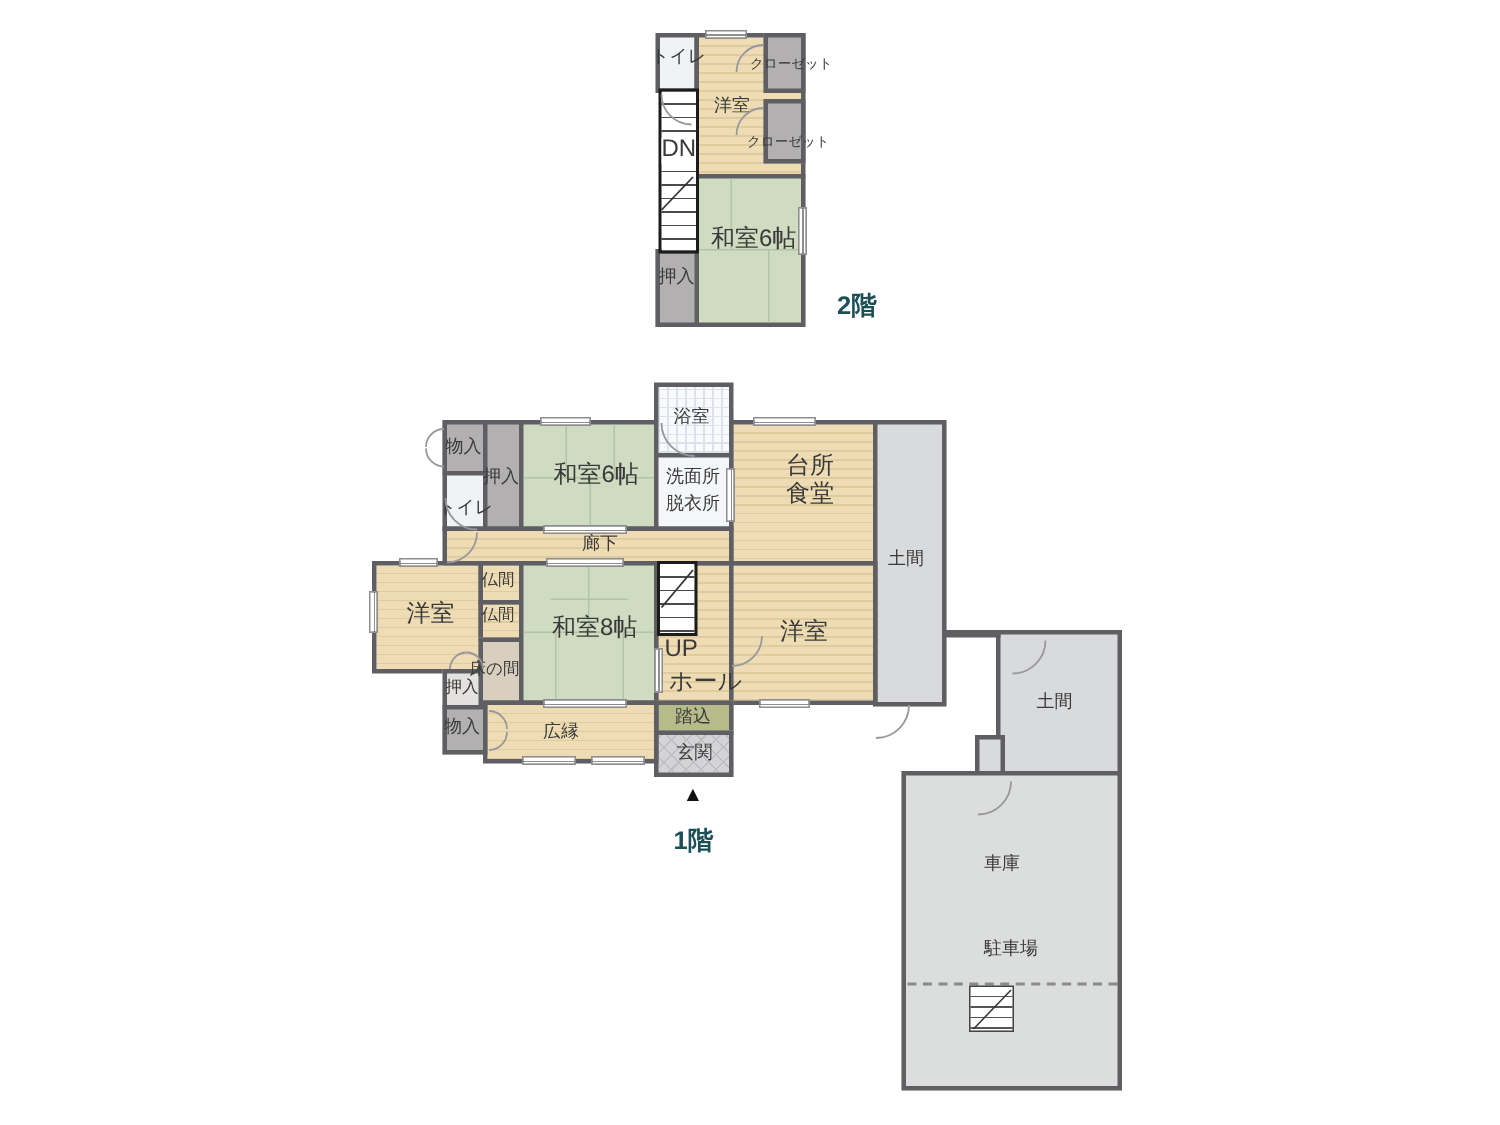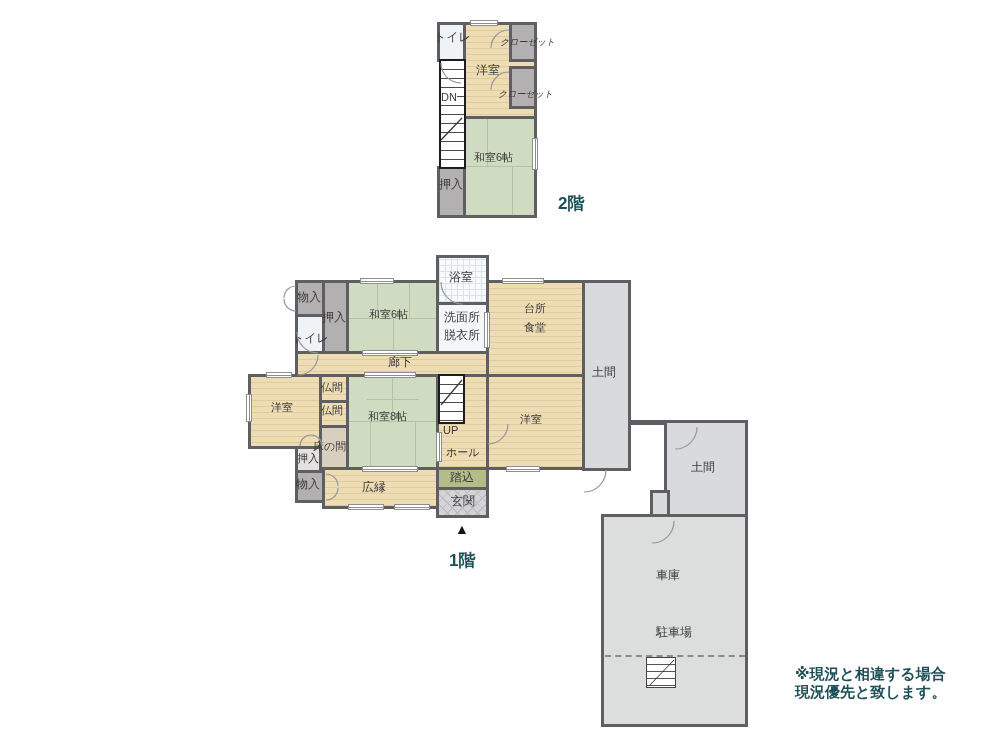--- a/index.html
+++ b/index.html
@@ -29,22 +29,22 @@
      repeating-linear-gradient(45deg,#bfbfc3 0 1px,transparent 1px 7px),
      repeating-linear-gradient(-45deg,#bfbfc3 0 1px,transparent 1px 7px),#d4d4d6;}
   .fumikomi{background:#b6bb8a;}
   .tokonoma{background:#d9cfbf;}
   .oshi2{background:#e4e2de;}
   .stairs{position:absolute;box-sizing:border-box;border:2px solid #1c1c1c;
      background:repeating-linear-gradient(180deg,#fff 0 8px,#4a4a4a 8px 9px);}
   .tl{position:absolute;background:var(--tatamiline);}
   .wallseg{position:absolute;background:var(--wall);}
   .lbl{position:absolute;font-size:12px;color:#3a3a3a;white-space:nowrap;line-height:1.05;}
-  .lbl.big{font-size:11px;}
-  .lbl.sm{font-size:9px;font-style:italic;}
+  .lbl.big{font-size:16px;}
+  .lbl.sm{font-size:9px;}
   .lbl.md{font-size:11px;}
   .heading{position:absolute;font-size:17px;color:var(--teal);font-weight:700;white-space:nowrap;}
   .disclaimer{position:absolute;font-size:15px;color:var(--teal);font-weight:700;line-height:1.2;white-space:nowrap;}
   .win-h{position:absolute;box-sizing:border-box;height:6px;border:1px solid #8e8e92;
      background:linear-gradient(180deg,#fff 0 2px,#8e8e92 2px 3px,#fff 3px 100%);}
   .win-v{position:absolute;box-sizing:border-box;width:6px;border:1px solid #8e8e92;
      background:linear-gradient(90deg,#fff 0 2px,#8e8e92 2px 3px,#fff 3px 100%);}
   .dash{position:absolute;border-top:2px dashed #8a8a8a;}
   .stairicon{position:absolute;box-sizing:border-box;border:1px solid #444;
      background:repeating-linear-gradient(180deg,#fff 0 6px,#555 6px 7px);}
@@ -181,18 +181,14 @@
       <path d="M318,355 A20,20 0 0 1 298,375"></path>
       <path d="M509,30 A18,18 0 0 0 491,48"></path>
       <path d="M509,72 A18,18 0 0 0 491,90"></path>
       <path d="M441,63 A20,20 0 0 0 461,83"></path>
       <path d="M441,405 L462,380" stroke="#333"></path>
       <path d="M441,140 L462,118" stroke="#333"></path>
       <path d="M649,686 L674,660" stroke="#333" stroke-width="1"></path>
     </g>
   </svg>
 
-  <div class="disclaimer" style="left:795px;top:665px;">
-    <div>※現況と相違する場合</div>
-    <div>現況優先と致します。</div>
-  </div>
 
 </div>
 
 </body></html>

